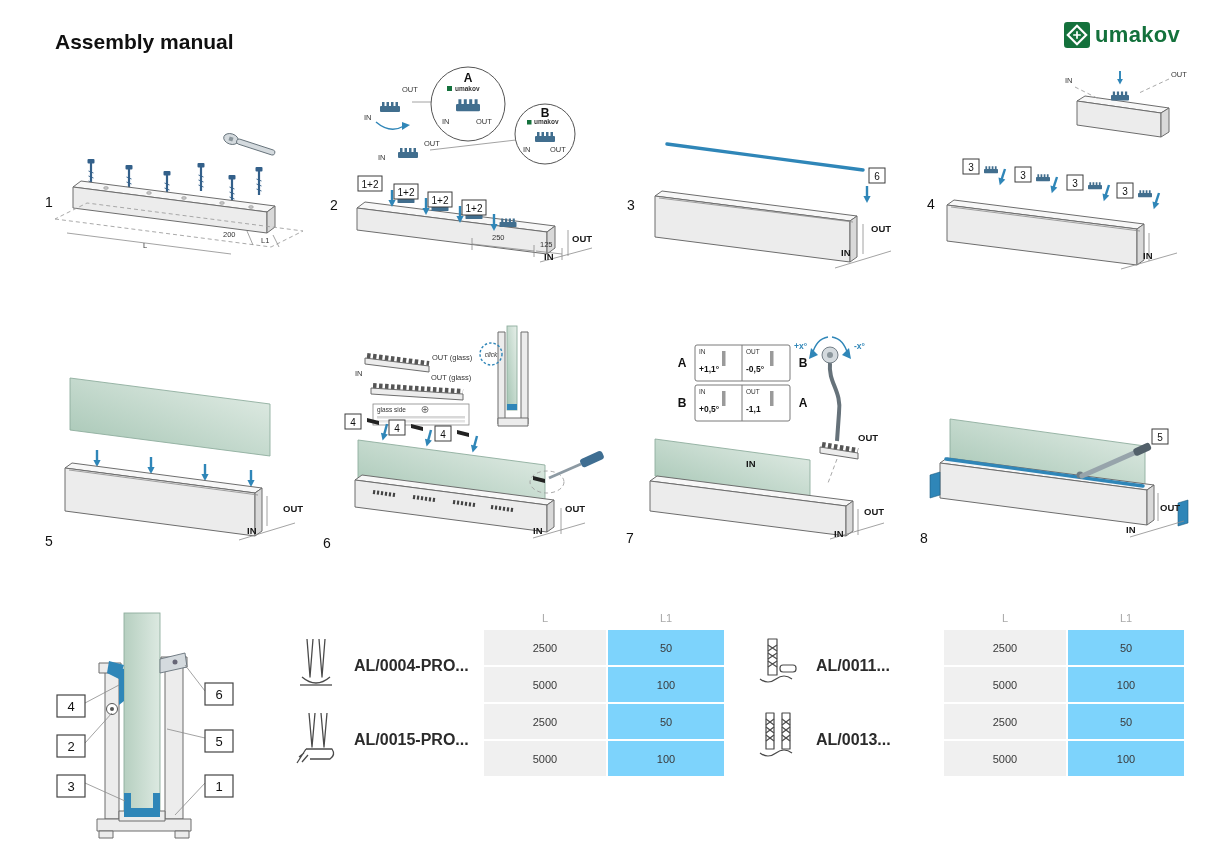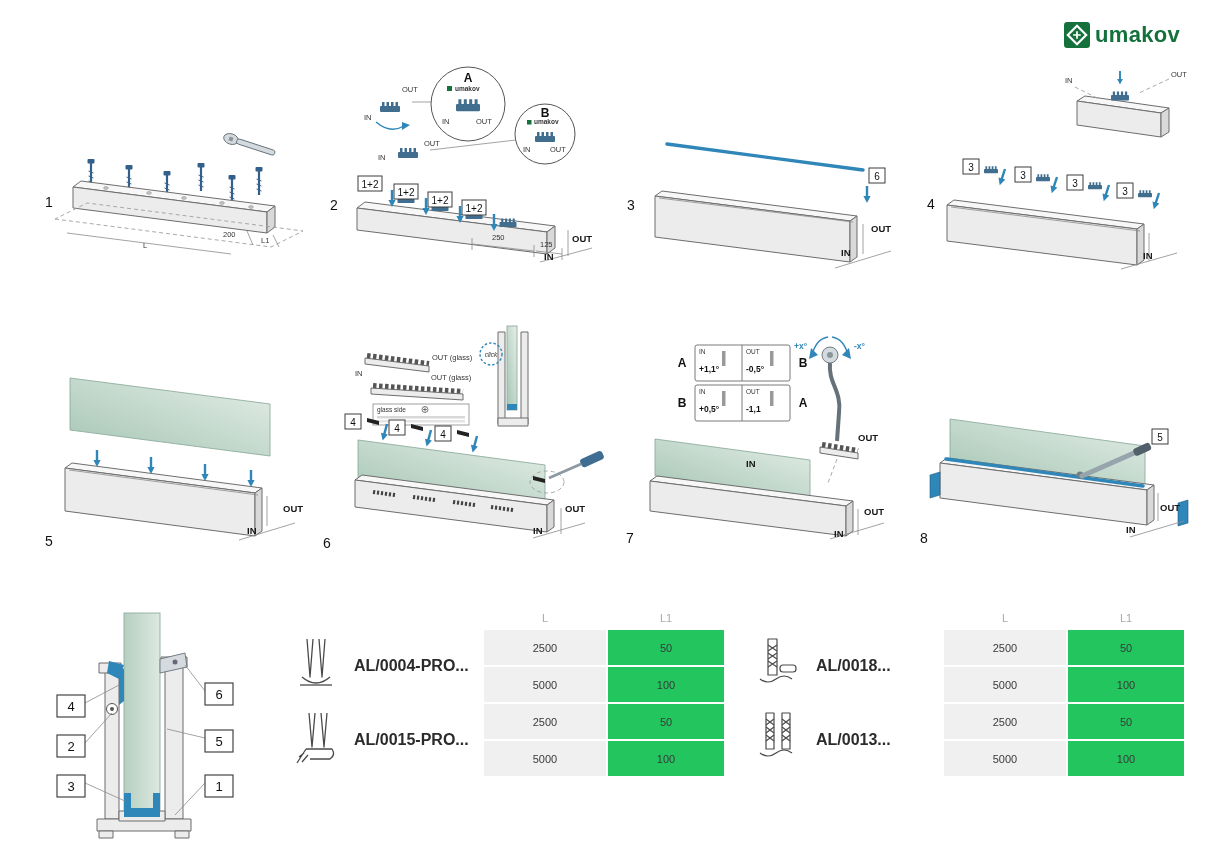--- a/index.html
+++ b/index.html
@@ -33,21 +33,21 @@
   svg text.bluelbl{font-size:8.5px;font-weight:bold;fill:#2f86b8}
   svg text.val{font-size:8.5px;font-weight:bold;fill:#111}
   svg text.tiny{font-size:6.5px;fill:#333}
   .spec-table{position:absolute}
   .spec-table table{border-collapse:separate;border-spacing:2px;table-layout:fixed;width:100%}
   .spec-table th{font-size:11px;font-weight:normal;color:#a9a9a9;text-align:center;height:20px}
   .spec-table td{vertical-align:middle}
   .spec-table .icon-cell{text-align:center}
   .spec-table .prod{font-size:16px;font-weight:bold;color:#2b2b2b}
   .spec-table .val{background:#f0f0f0;text-align:center;font-size:11px;color:#3a3a3a;height:35px}
-  .spec-table .val.l1{background:#22c55e}
+  .spec-table .val.l1{background:#7dd3fc}
 </style>
 </head>
 <body>
 
 <div id="canvas">
 
   <svg width="0" height="0" style="position:absolute">
     <defs>
       <linearGradient id="glassG" x1="0" y1="1" x2="1" y2="0">
         <stop offset="0" stop-color="#a3c4b2"></stop>
@@ -68,20 +68,21 @@
       <g id="screwSym">
         <rect x="-3.5" y="0" width="7" height="4.5" rx="1" fill="#33608a"></rect>
         <line x1="0" y1="4" x2="0" y2="28" stroke="#33608a" stroke-width="2.2"></line>
         <line x1="-2.5" y1="12" x2="2.5" y2="14" stroke="#33608a" stroke-width=".9"></line>
         <line x1="-2.5" y1="17" x2="2.5" y2="19" stroke="#33608a" stroke-width=".9"></line>
         <line x1="-2.5" y1="22" x2="2.5" y2="24" stroke="#33608a" stroke-width=".9"></line>
       </g>
     </defs>
   </svg>
 
+  <div class="title">Assembly manual</div>
 
   <div class="brand">
     <svg width="26" height="26" viewBox="0 0 24 24">
       <rect width="24" height="24" rx="3" fill="#14713c"></rect>
       <path d="M12,3.5 L20.5,12 L12,20.5 L3.5,12 Z" fill="none" stroke="#fff" stroke-width="2"></path>
       <path d="M8.5,12 h7 M12,8.5 v7" stroke="#fff" stroke-width="1.6"></path>
     </svg>
     <span class="brand-text">umakov</span>
   </div>
 
@@ -583,21 +584,21 @@
           <td rowspan="2" class="icon-cell">
             <svg width="44" height="58" viewBox="0 0 44 58">
                 <g fill="none" stroke="#4a4a4a" stroke-width="1.2" stroke-linejoin="round">
               <rect x="12" y="4" width="9" height="36"></rect>
               <path d="M12,10 l9,6 M12,18 l9,6 M12,26 l9,6 M21,10 l-9,6 M21,18 l-9,6 M21,26 l-9,6"></path>
               <rect x="24" y="30" width="16" height="7" rx="3"></rect>
               <path d="M4,44 q8,6 16,0 t16,0"></path>
                 </g>
               </svg>
           </td>
-          <td rowspan="2" class="prod">AL/0018...</td>
+          <td rowspan="2" class="prod">AL/0011...</td>
           <td class="val l">2500</td>
           <td class="val l1">50</td>
         </tr>
         <tr>
           <td class="val l">5000</td>
           <td class="val l1">100</td>
         </tr>
         <tr>
           <td rowspan="2" class="icon-cell">
             <svg width="44" height="58" viewBox="0 0 44 58">

